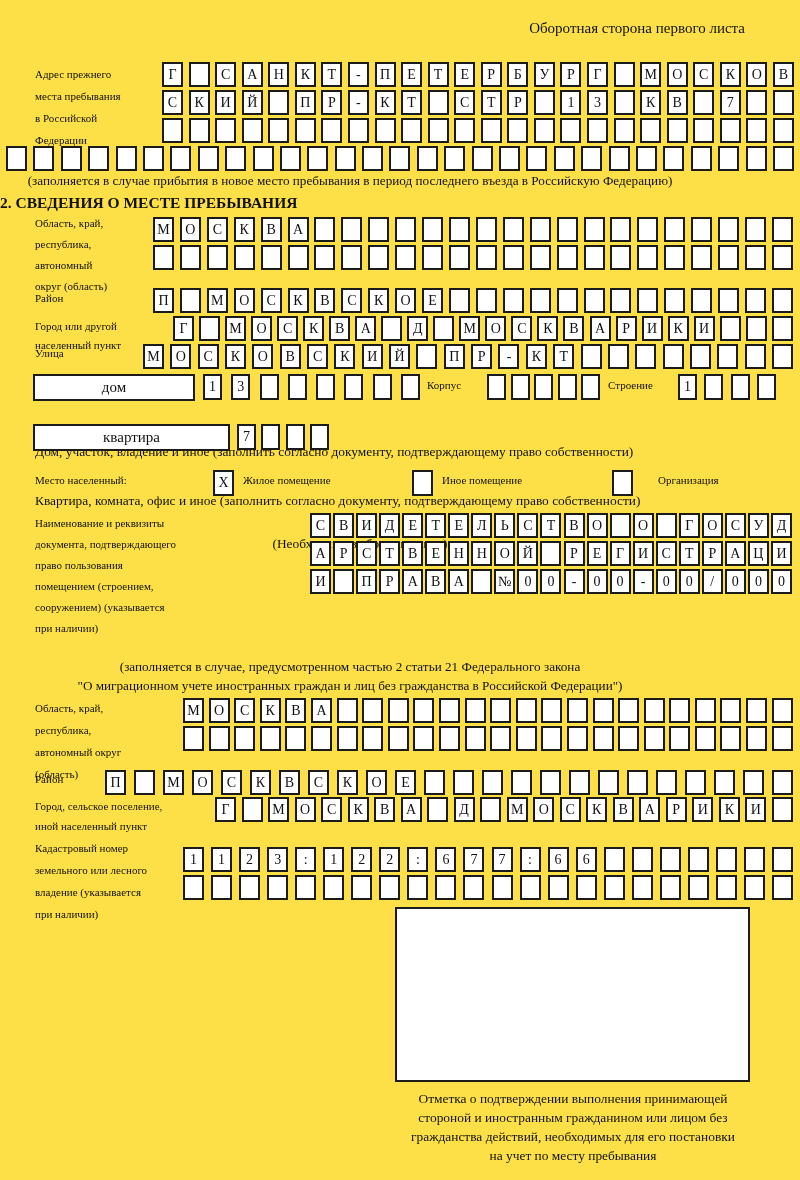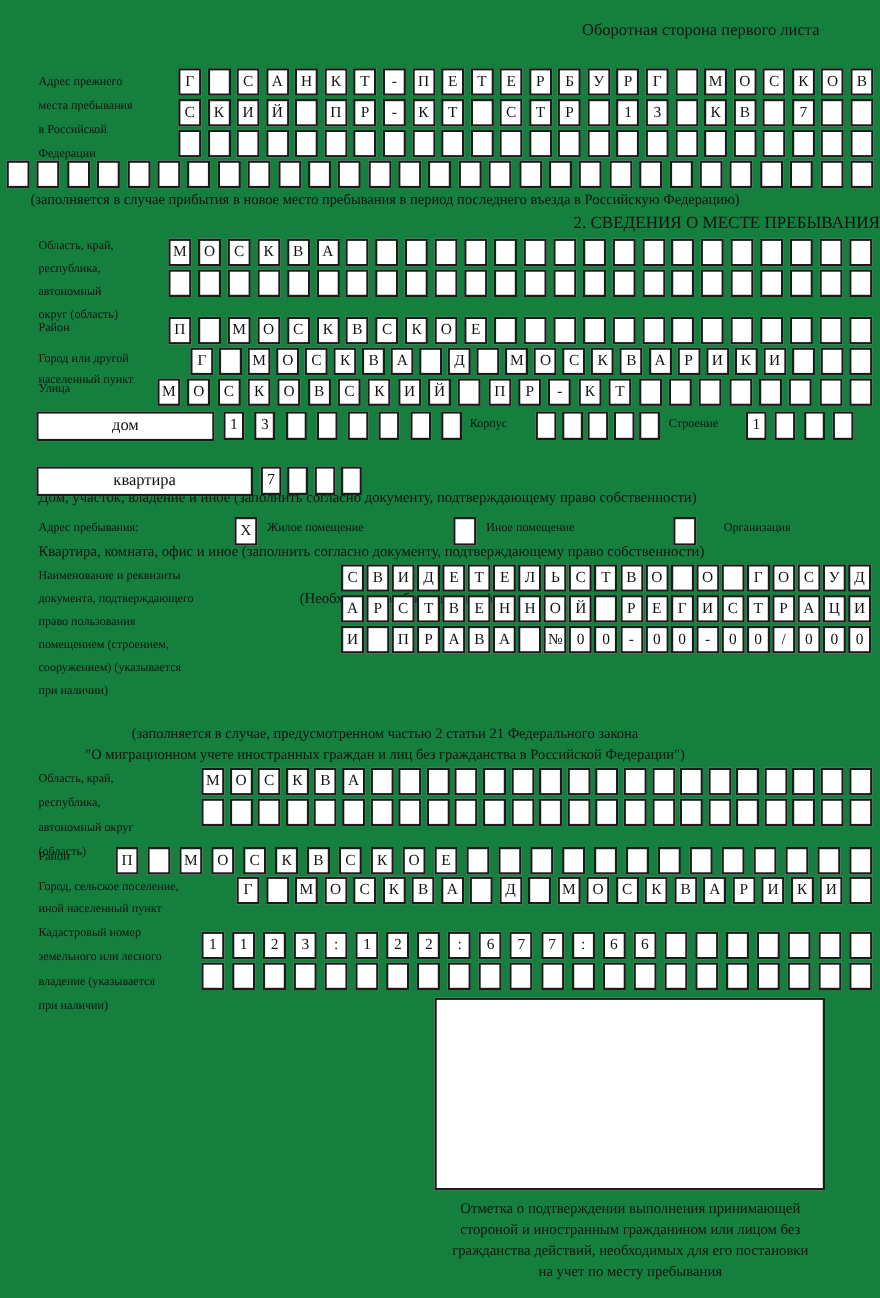--- a/index.html
+++ b/index.html
@@ -1,31 +1,31 @@
 <!DOCTYPE html>
 <html><head>
 <meta charset="utf-8">
 <style>
   html,body{margin:0;padding:0;background:#fff;}
-  #page{position:relative;width:800px;height:1180px;background:#15803d;
+  #page{position:relative;width:800px;height:1180px;background:#fde047;
         font-family:"Liberation Serif","DejaVu Serif",serif;color:#111;overflow:hidden;}
   .abs{position:absolute;}
   .lbl{font-size:11px;color:#111;}
   .lines div{white-space:nowrap;}
   .grid{display:flex;justify-content:space-between;}
   .cell{box-sizing:border-box;width:21px;height:25px;border:2px solid #1b1b1b;
         display:flex;align-items:center;justify-content:center;
         font-size:14px;line-height:1;background:#fff;}
   .grid-sm .cell{width:19px;height:26px;}
   .boxfield{box-sizing:border-box;border:2px solid #1b1b1b;height:27px;
         display:flex;align-items:center;justify-content:center;font-size:15px;background:#fff;}
   .chk{box-sizing:border-box;width:21px;height:26px;border:2px solid #1b1b1b;
         display:flex;align-items:center;justify-content:center;font-size:14px;background:#fff;}
   .note{font-size:13.2px;text-align:center;width:700px;left:0;}
-  .sect-title{font-size:15.5px;font-weight:normal;text-align:right;width:800px;left:0;}
+  .sect-title{font-size:15.5px;font-weight:bold;text-align:left;width:800px;left:0;}
   .caption{font-size:13.4px;white-space:nowrap;margin-top:40px;}
   .stamp-box{box-sizing:border-box;border:2px solid #1b1b1b;background:#fff;}
   .stamp-caption{font-size:13.4px;text-align:center;line-height:19px;}
 </style>
 </head>
 <body>
 
 <div id="page">
 
   <div class="abs lbl" style="top:20px;right:55px;font-size:15px;">Оборотная сторона первого листа</div>
@@ -325,21 +325,21 @@
 
   <div class="abs boxfield" style="left:33px;top:424px;width:197px;">квартира</div>
   <div class="abs grid grid-sm" style="left:237px;top:424px;width:92px;">
       <div class="cell">7</div>
       <div class="cell"></div>
       <div class="cell"></div>
       <div class="cell"></div>
     </div>
   <div class="abs caption" style="left:35px;top:453px;">Квартира, комната, офис и иное (заполнить согласно документу, подтверждающему право собственности)</div>
 
-  <div class="abs lbl" style="left:35px;top:474px;">Адрес пребывания:</div>
+  <div class="abs lbl" style="left:35px;top:474px;">Место населенный:</div>
   <div class="abs chk" style="left:213px;top:470px;">X</div>
   <div class="abs lbl" style="left:243px;top:474px;">Жилое помещение</div>
   <div class="abs chk" style="left:412px;top:470px;"></div>
   <div class="abs lbl" style="left:442px;top:474px;">Иное помещение</div>
   <div class="abs chk" style="left:612px;top:470px;"></div>
   <div class="abs lbl" style="left:658px;top:474px;">Организация</div>
   <div class="abs caption" style="left:240px;top:496px;width:240px;text-align:center;">(Необходимо выбрать нужное)</div>
 
   <div class="abs lbl lines" style="left:35px;top:513px;line-height:21px;">
       <div>Наименование и реквизиты</div>

